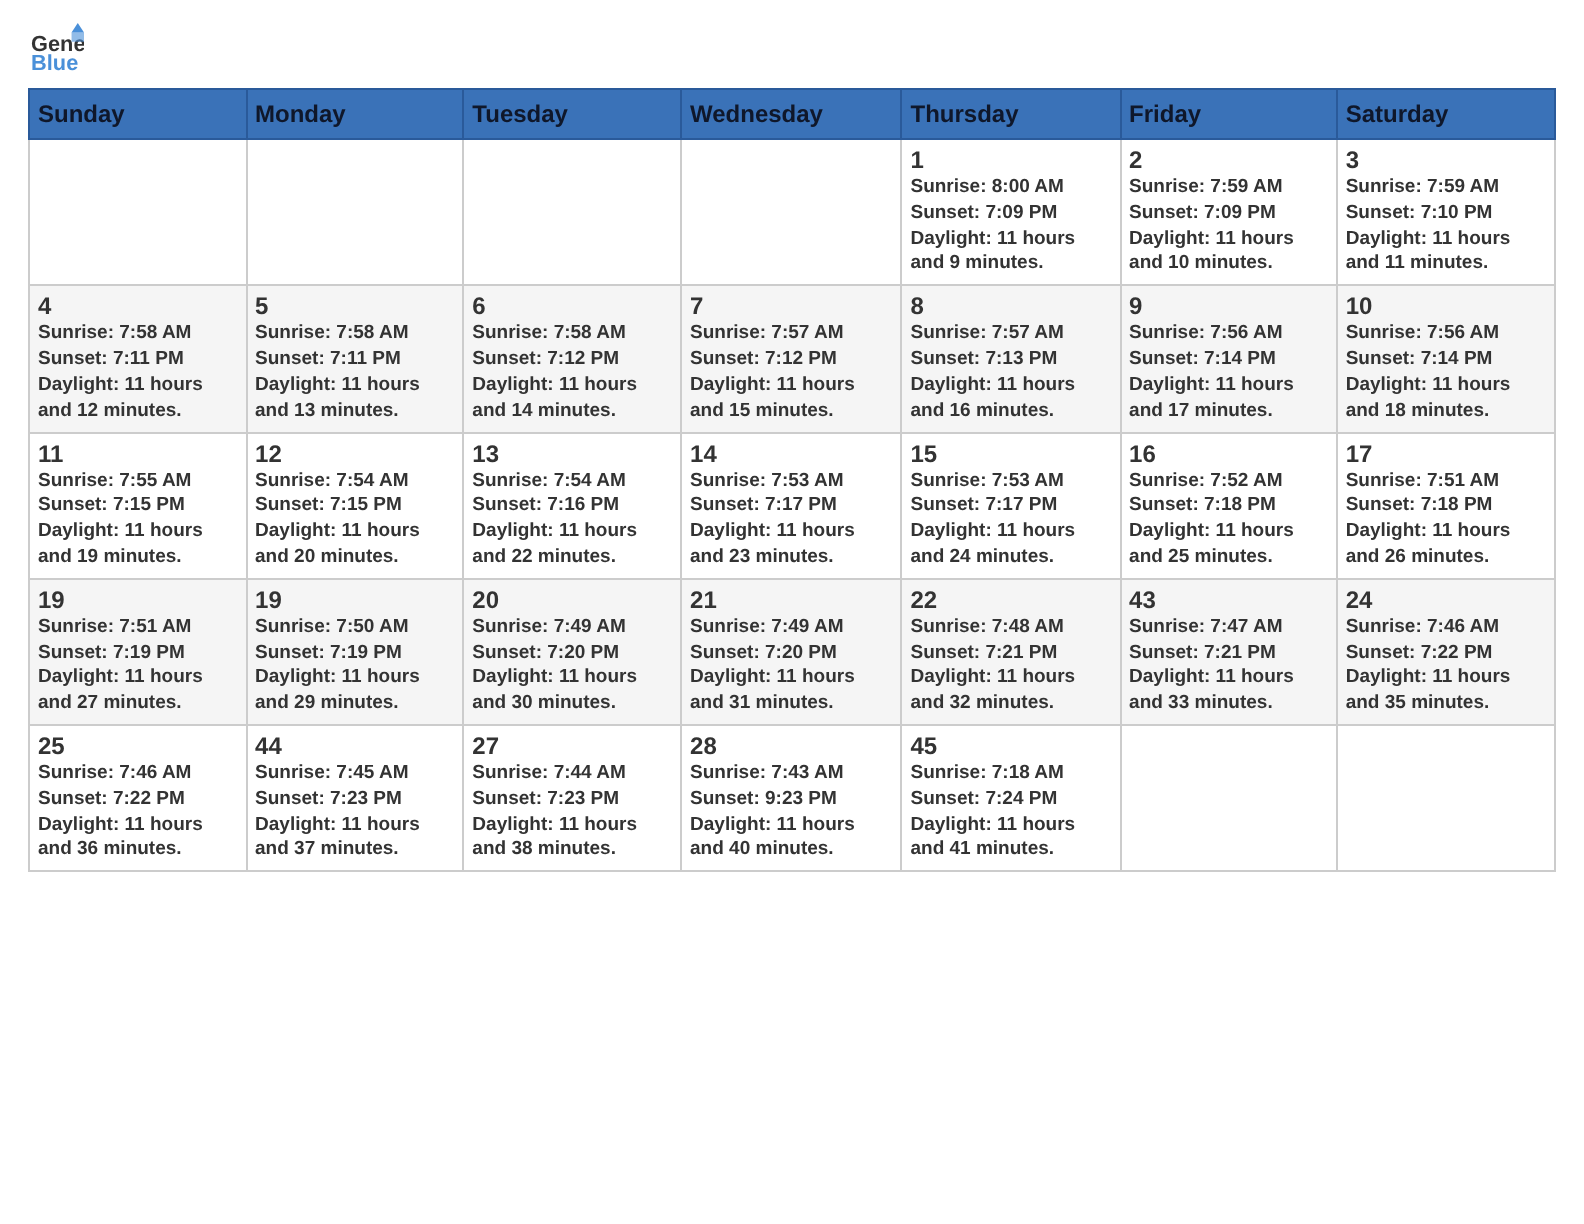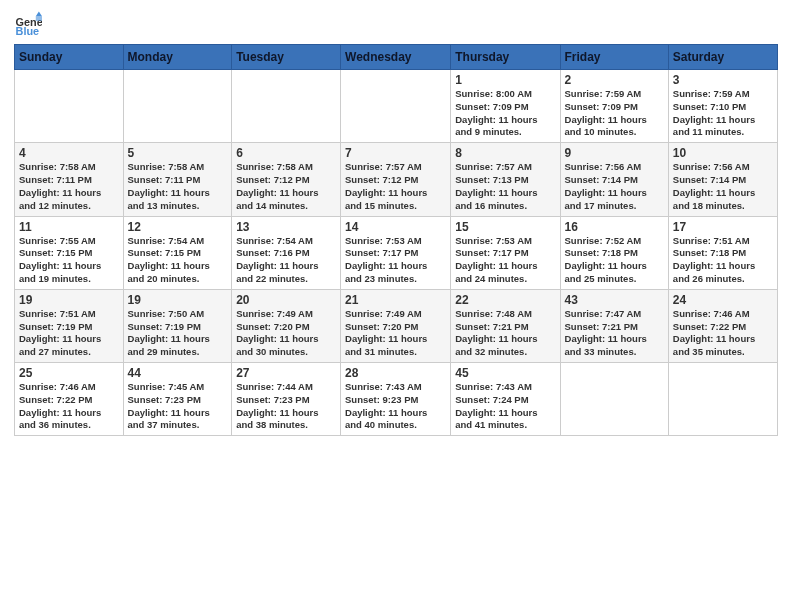--- a/index.html
+++ b/index.html
@@ -326,21 +326,21 @@
           </td>
           <td>
             <span class="day-num">28</span>
             <div class="day-info">Sunrise: 7:43 AM
 Sunset: 9:23 PM
 Daylight: 11 hours
 and 40 minutes.</div>
           </td>
           <td>
             <span class="day-num">45</span>
-            <div class="day-info">Sunrise: 7:43 AM
+            <div class="day-info">Sunrise: 7:18 AM
 Sunset: 7:24 PM
 Daylight: 11 hours
 and 41 minutes.</div>
           </td>
           <td class="empty-cell"></td>
           <td class="empty-cell"></td>
         </tr>
       </tbody>
   </table>
 </div>

